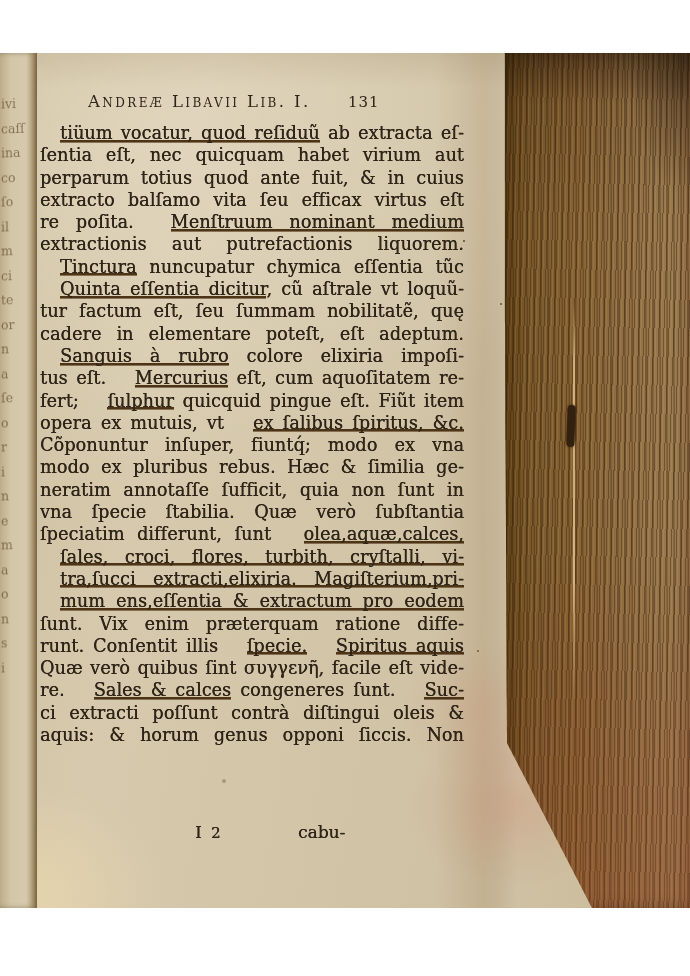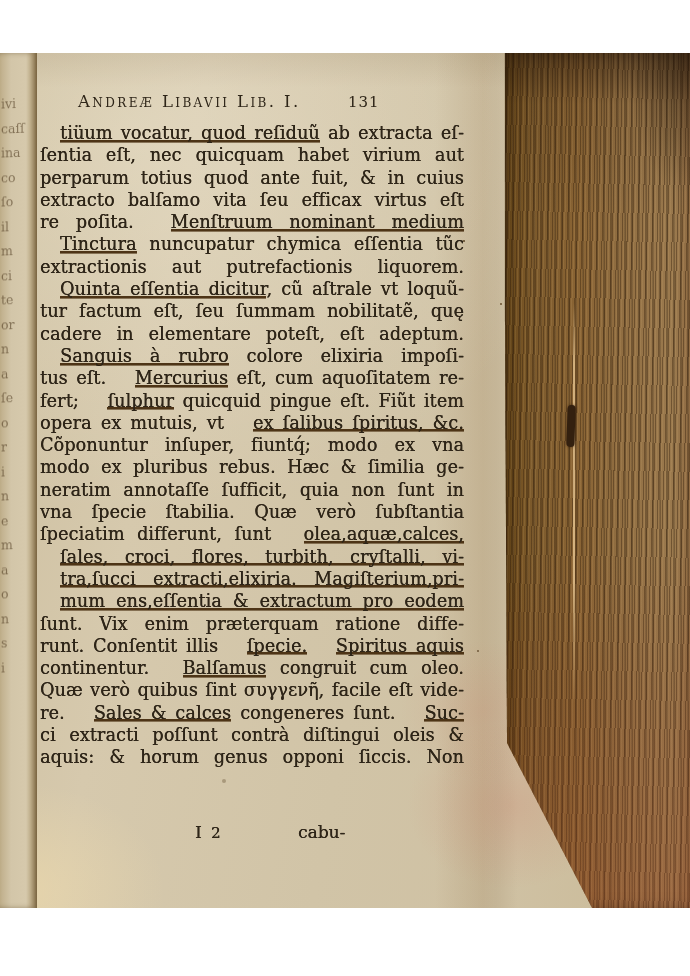--- a/index.html
+++ b/index.html
@@ -49,21 +49,21 @@
     position:absolute;left:75px;top:250px;width:2px;height:400px;border-radius:2px;
     background:linear-gradient(180deg, transparent, rgba(231,198,146,0.75) 15%, rgba(231,198,146,0.8) 70%, transparent);
   }
   .edge-notch{
     position:absolute;left:69px;top:352px;width:8px;height:42px;border-radius:4px;
     background:#33200f;transform:rotate(2deg);box-shadow:0 0 3px rgba(40,22,8,0.7);
   }
   
   .page-header{position:absolute;top:39px;left:0;width:500px;color:var(--ink);}
   .header-title{
-    position:absolute;left:78px;top:0;font-variant:small-caps;font-size:16.5px;
+    position:absolute;left:88px;top:0;font-variant:small-caps;font-size:16.5px;
     letter-spacing:2.4px;white-space:nowrap;
   }
   .header-page-number{position:absolute;left:348px;top:1px;font-size:15px;letter-spacing:1px;}
   .text-block{position:absolute;left:40px;top:69px;width:424px;color:var(--ink);}
   .line{
     width:424px;height:22.3px;line-height:22.3px;font-size:17.6px;letter-spacing:0.1px;
     text-align:justify;text-align-last:justify;white-space:nowrap;
     text-shadow:0.25px 0 0 currentColor;
   }
   .u{
@@ -123,40 +123,39 @@
     <span class="header-title">Andreæ Libavii Lib. I.</span>
     <span class="header-page-number">131</span>
   </div>
 
   <div class="text-block">
       <div class="line"><span class="u">tiüum vocatur, quod reſiduũ</span><span> ab extracta eſ-</span></div>
       <div class="line"><span>ſentia eſt, nec quicquam habet virium aut</span></div>
       <div class="line"><span>perparum totius quod ante fuit, &amp; in cuius</span></div>
       <div class="line"><span>extracto balſamo vita ſeu efficax virtus eſt</span></div>
       <div class="line"><span>re poſita. </span><span class="u">Menſtruum nominant medium</span></div>
+      <div class="line"><span>extractionis aut putrefactionis liquorem.</span></div>
       <div class="line"><span class="u">Tinctura</span><span> nuncupatur chymica eſſentia tũc</span></div>
-      <div class="line"><span>extractionis aut putrefactionis liquorem.</span></div>
       <div class="line"><span class="u">Quinta eſſentia dicitur</span><span>, cũ aſtrale vt loquũ-</span></div>
       <div class="line"><span>tur factum eſt, ſeu ſummam nobilitatẽ, quę</span></div>
       <div class="line"><span>cadere in elementare poteſt, eſt adeptum.</span></div>
       <div class="line"><span class="u">Sanguis à rubro</span><span> colore elixiria impoſi-</span></div>
       <div class="line"><span>tus eſt. </span><span class="u">Mercurius</span><span> eſt, cum aquoſitatem re-</span></div>
       <div class="line"><span>fert; </span><span class="u">ſulphur</span><span> quicquid pingue eſt. Fiũt item</span></div>
       <div class="line"><span>opera ex mutuis, vt </span><span class="u">ex ſalibus ſpiritus, &amp;c.</span></div>
       <div class="line"><span>Cõponuntur inſuper, fiuntq́; modo ex vna</span></div>
       <div class="line"><span>modo ex pluribus rebus. Hæc &amp; ſimilia ge-</span></div>
       <div class="line"><span>neratim annotaſſe ſufficit, quia non ſunt in</span></div>
       <div class="line"><span>vna ſpecie ſtabilia. Quæ verò ſubſtantia</span></div>
       <div class="line"><span>ſpeciatim differunt, ſunt </span><span class="u">olea,aquæ,calces,</span></div>
       <div class="line"><span class="u">ſales, croci, flores, turbith, cryſtalli, vi-</span></div>
       <div class="line"><span class="u">tra,ſucci extracti,elixiria. Magiſterium,pri-</span></div>
       <div class="line"><span class="u">mum ens,eſſentia &amp; extractum pro eodem</span></div>
       <div class="line"><span>ſunt. Vix enim præterquam ratione diffe-</span></div>
       <div class="line"><span>runt. Conſentit illis </span><span class="u">ſpecie.</span><span> </span><span class="u">Spiritus aquis</span></div>
-      <div class="line"><span>continentur. </span><span class="u">Balſamus</span><span> congruit cum oleo.</span></div>
       <div class="line"><span>Quæ verò quibus ſint συγγενῆ, facile eſt vide-</span></div>
       <div class="line"><span>re. </span><span class="u">Sales &amp; calces</span><span> congeneres ſunt. </span><span class="u">Suc-</span></div>
       <div class="line"><span>ci extracti poſſunt contrà diſtingui oleis &amp;</span></div>
       <div class="line"><span>aquis: &amp; horum genus opponi ſiccis. Non</span></div>
     </div>
 
   <div class="sig-line">
     <span class="sig-letter">I</span>
     <span class="sig-number">2</span>
     <span class="sig-catchword">cabu-</span>

